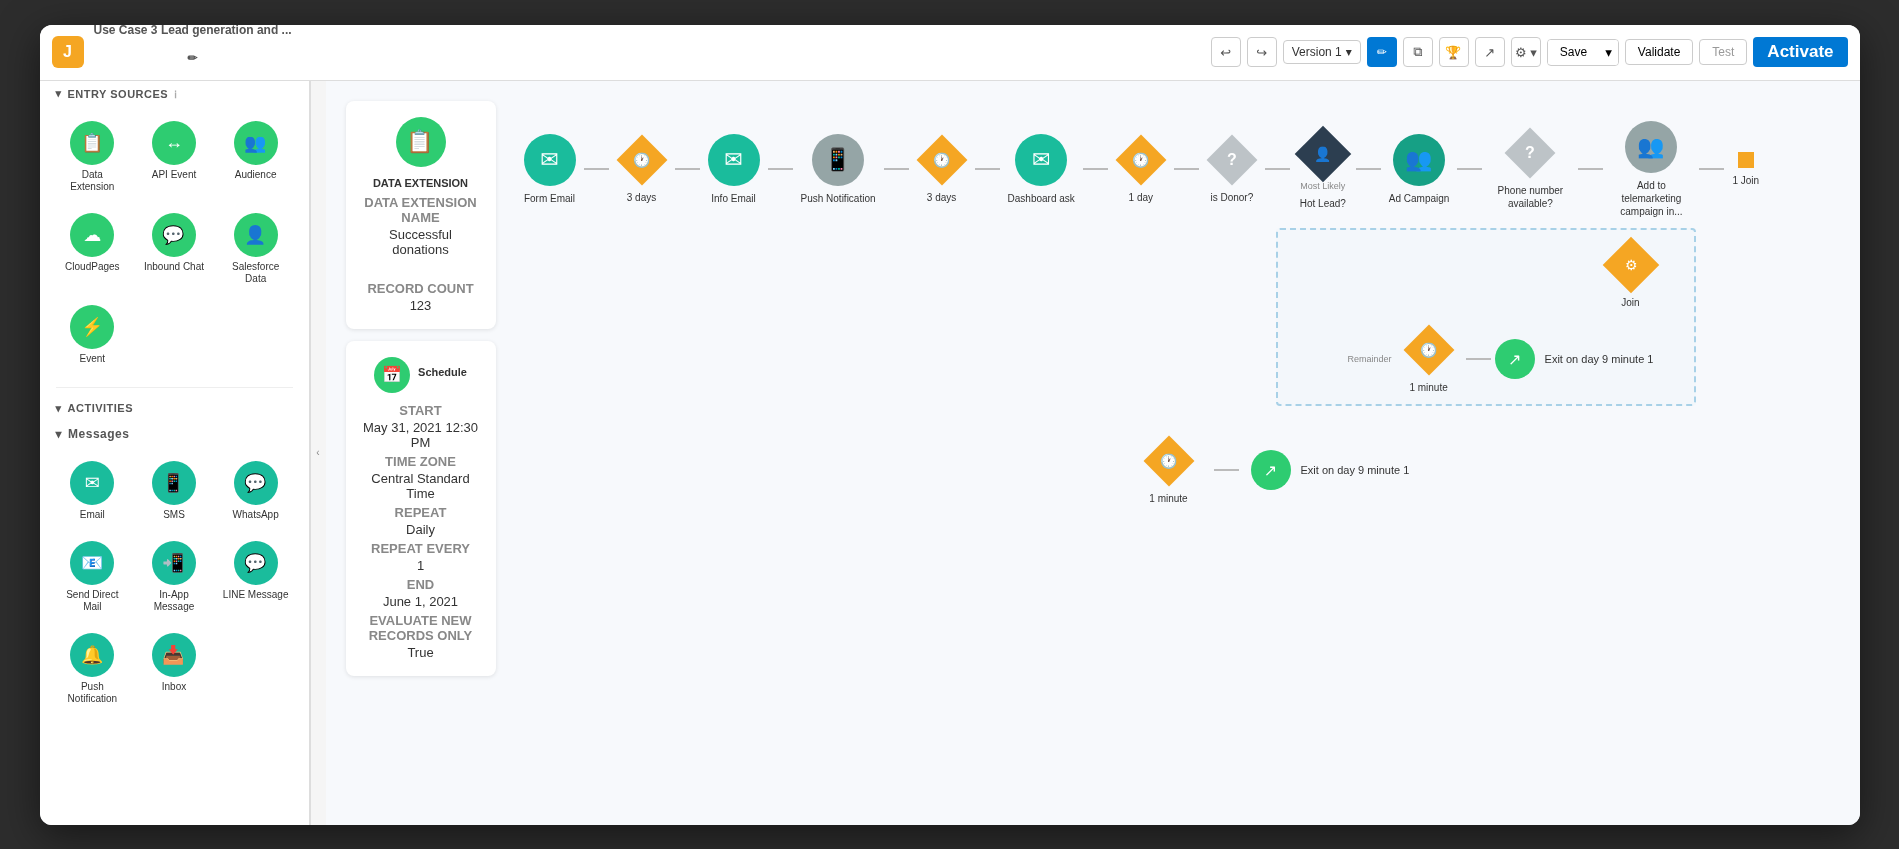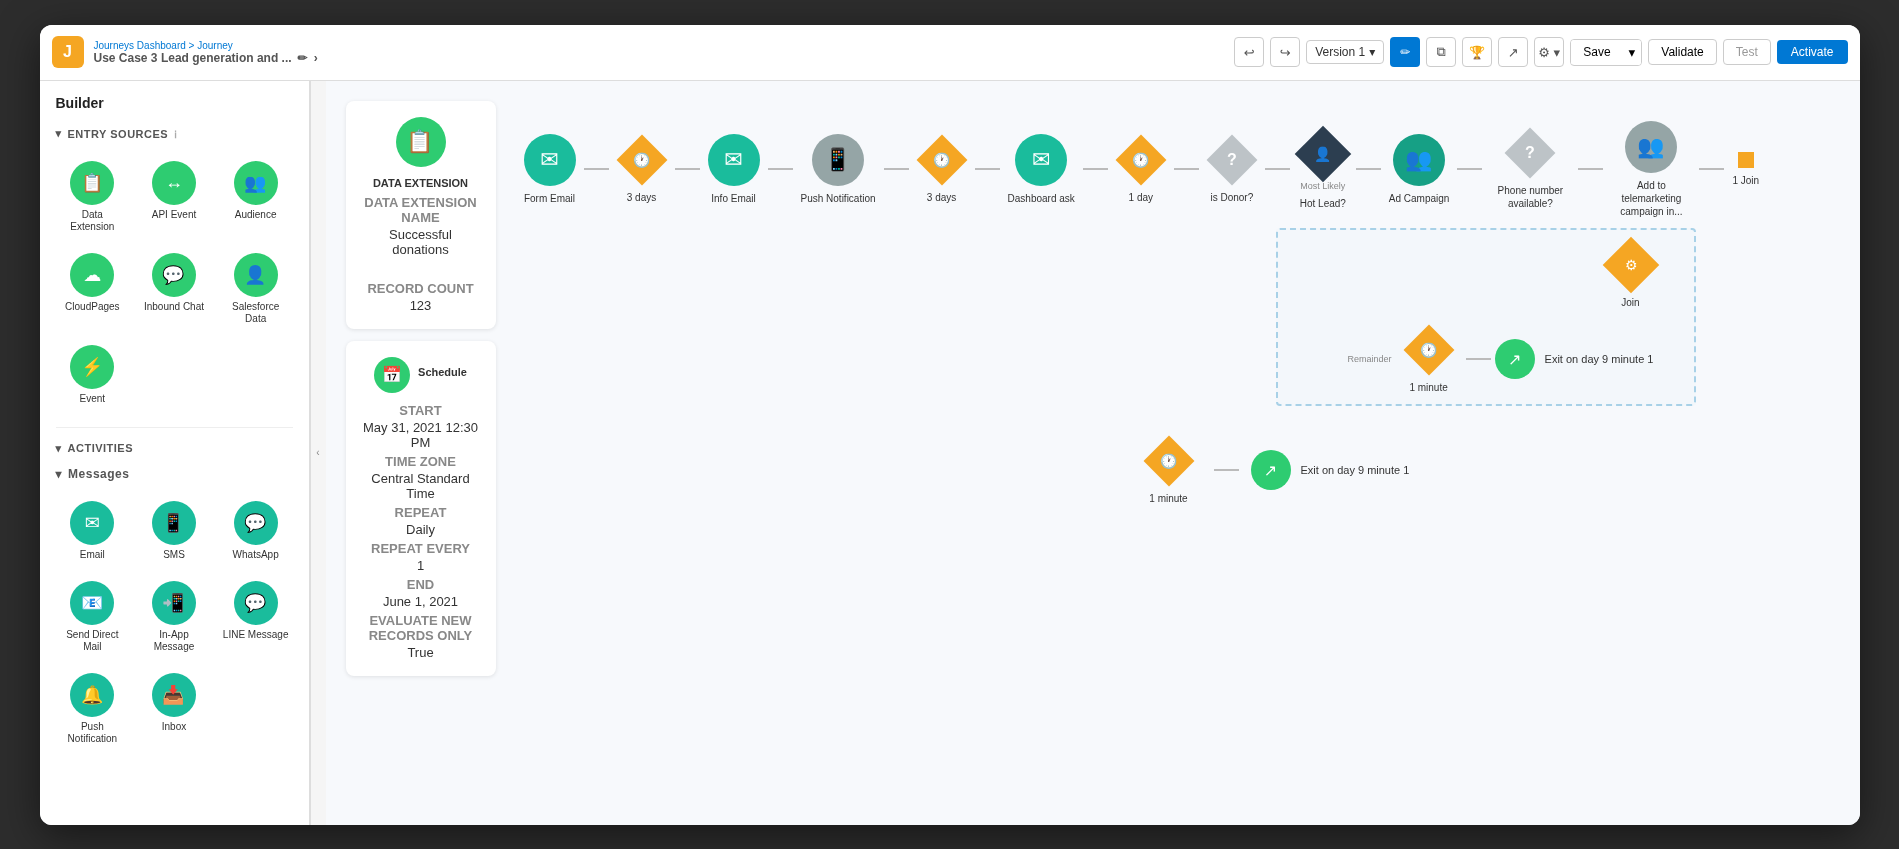--- a/index.html
+++ b/index.html
@@ -42,21 +42,21 @@
       margin-right: 10px; flex-shrink: 0;
     }
     .top-bar-title {
       display: flex; flex-direction: column;
     }
     .top-bar-breadcrumb {
       font-size: 10px; color: #0078d4;
     }
     .top-bar-name {
       font-size: 14px; font-weight: 600; color: #222;
-      display: flex; align-items: center; gap: 6px;
+      display: flex; align-items: center; gap: 14px; flex-direction: column;
     }
     .top-bar-name span { cursor: pointer; color: #555; font-size: 12px; }
     .top-bar-spacer { flex: 1; }
     .top-bar-actions {
       display: flex; align-items: center; gap: 6px;
     }
     .btn-icon {
       width: 30px; height: 30px;
       border: 1px solid #ccc; border-radius: 4px;
       background: #fff; cursor: pointer;
@@ -94,21 +94,21 @@
       cursor: pointer; font-size: 12px;
     }
     .btn-test {
       padding: 5px 12px; background: #fff;
       border: 1px solid #ccc; border-radius: 4px;
       cursor: pointer; font-size: 12px; color: #999;
     }
     .btn-activate {
       padding: 5px 14px; background: #0078d4;
       border: none; border-radius: 4px;
-      cursor: pointer; font-size: 12px; color: white; font-weight: 400;
+      cursor: pointer; font-size: 17px; color: white; font-weight: 700;
     }
     
     .main-layout {
       display: flex;
       flex: 1;
       overflow: hidden;
     }
     
     .sidebar {
       width: 270px;
@@ -290,21 +290,20 @@
       </div>
       <button class="btn-validate">Validate</button>
       <button class="btn-test">Test</button>
       <button class="btn-activate">Activate</button>
     </div>
   </div>
 
   <div class="main-layout">
 
     <div class="sidebar">
-      <div class="sidebar-title">Builder</div>
 
       <div class="sidebar-section-header">
         <span>▾</span>
         <span>ENTRY SOURCES</span>
         <span style="color:#aaa;font-size:10px;">ℹ</span>
       </div>
       <div class="sidebar-grid">
         <div class="sidebar-item">
           <div class="sidebar-item-icon icon-green">📋</div>
           <span class="sidebar-item-label">Data Extension</span>

